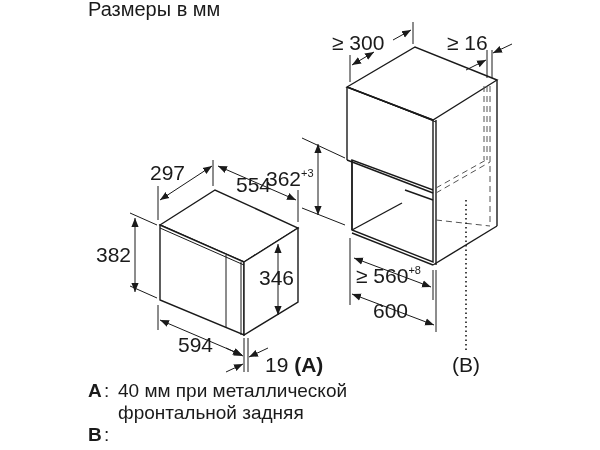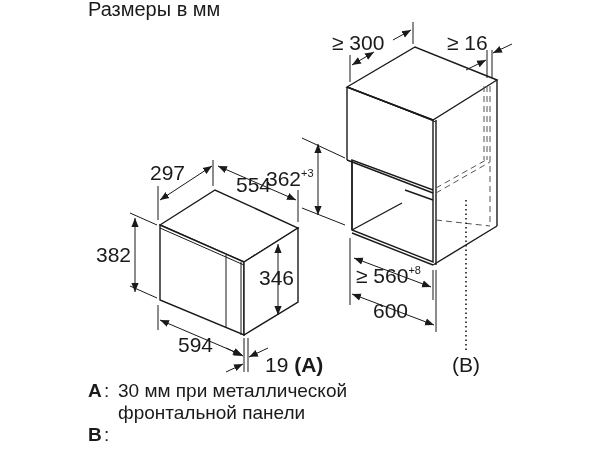--- a/index.html
+++ b/index.html
@@ -114,20 +114,20 @@
   <text class="dim" x="266" y="186"><tspan>362</tspan><tspan class="sup" dy="-9">+3</tspan></text>
   <text class="dim" x="356" y="283"><tspan>≥ 560</tspan><tspan class="sup" dy="-9">+8</tspan></text>
   <text class="dim" x="373" y="318">600</text>
   <text class="dim" x="452" y="372"><tspan>(B)</tspan></text>
 </svg>
 
 <div class="legend">
   <div class="row">
     <span class="key">A</span>
       <span class="colon">:</span>
-    <span>30 мм при металлической</span>
+    <span>40 мм при металлической</span>
   </div>
-  <div class="indent">фронтальной панели</div>
+  <div class="indent">фронтальной задняя</div>
   <div class="row">
     <span class="key">B</span>
       <span class="colon">:</span>
   </div>
 </div>
 
 </body></html>

